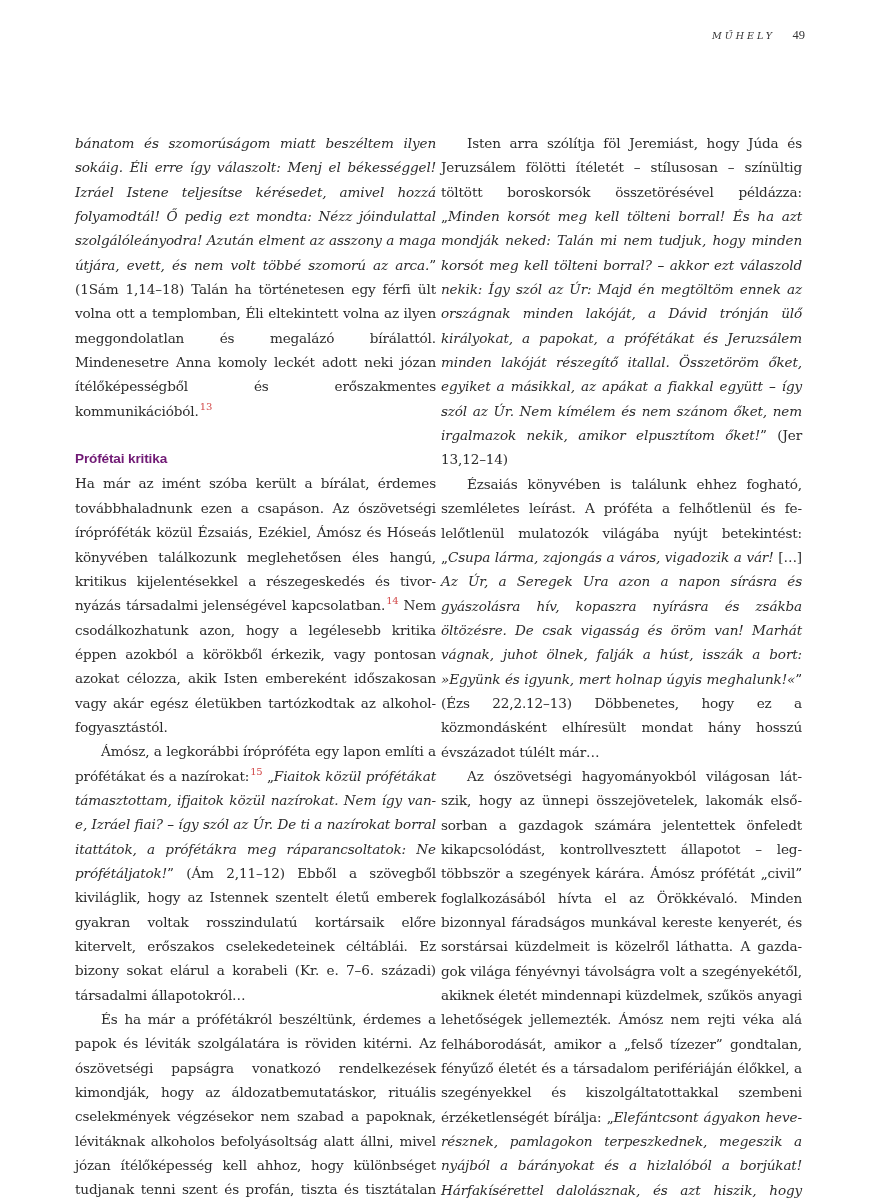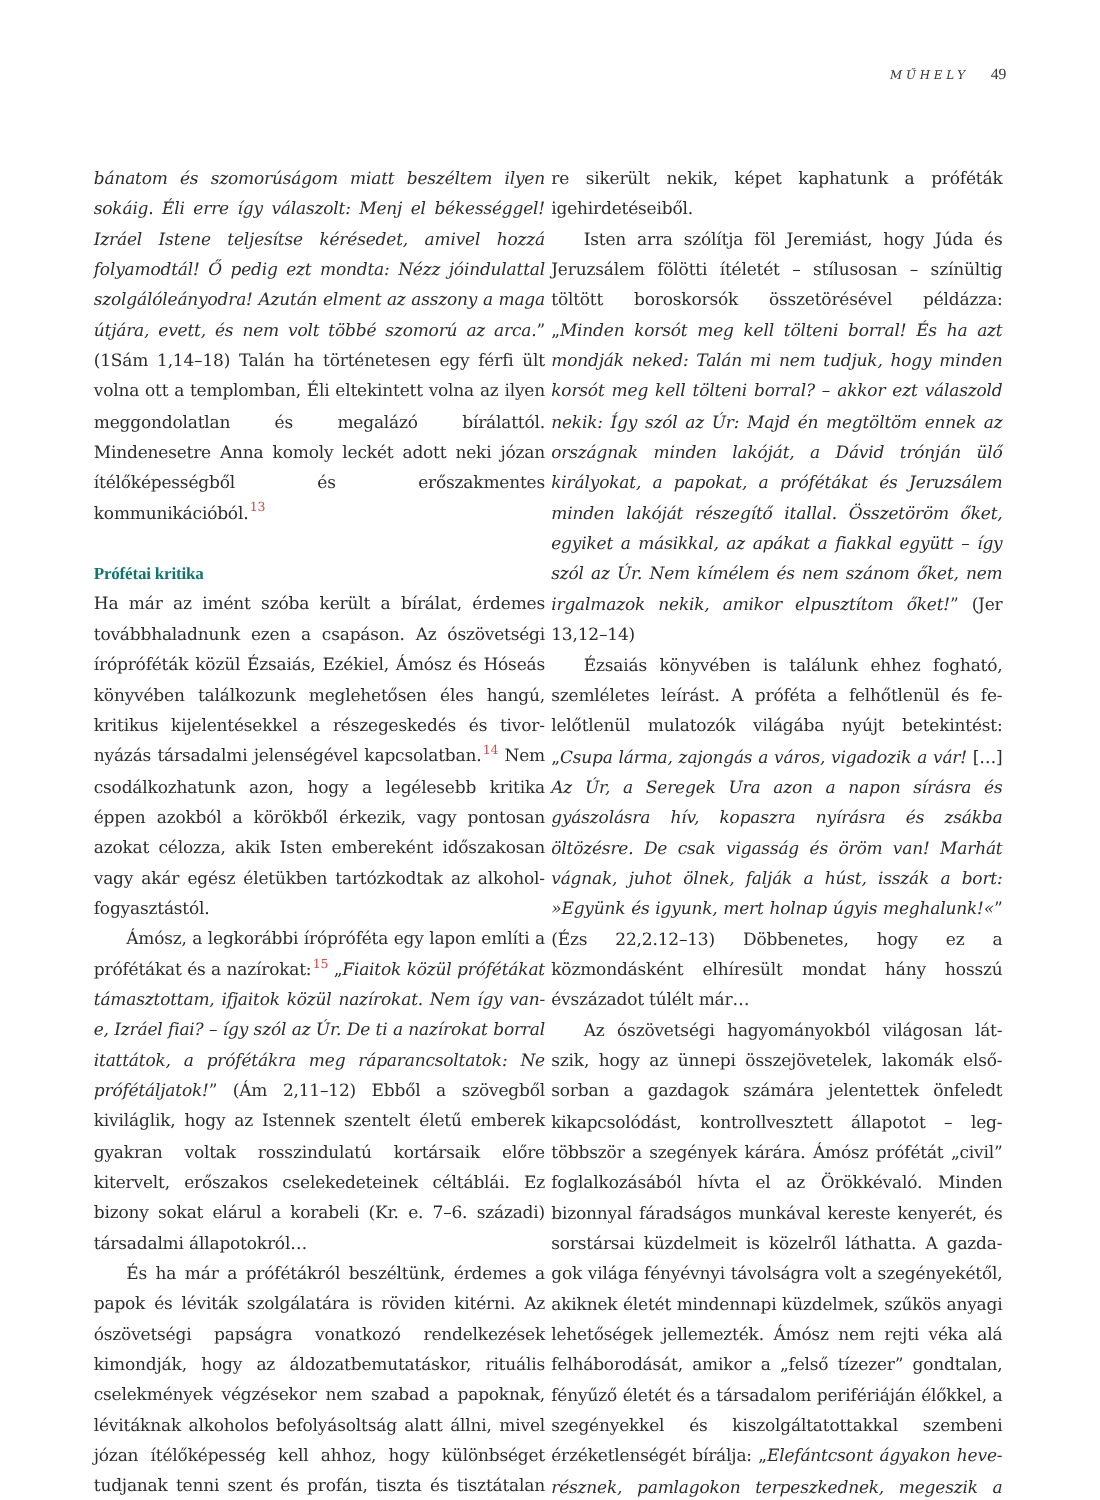--- a/index.html
+++ b/index.html
@@ -1,46 +1,45 @@
 <!DOCTYPE html>
 <html><head>
 <meta charset="utf-8">
 <style>
   html, body { margin: 0; padding: 0; background: #ffffff; }
   body { width: 880px; height: 1200px; position: relative; overflow: hidden;
          font-family: "DejaVu Serif", "Liberation Serif", serif; color: #2b2b2b; }
-  .running-head { position: absolute; top: 52px; right: 75px; font-size: 11px; color: #333; }
+  .running-head { position: absolute; top: 28px; right: 75px; font-size: 11px; color: #333; }
   .running-head .section { font-style: italic; letter-spacing: 3px; font-size: 9.5px; margin-right: 14px; }
   .running-head .pageno { font-family: "Liberation Serif", serif; font-size: 12.5px; }
   .col { position: absolute; top: 131px; width: 361px; font-size: 13.6px; line-height: 24.35px;
          text-align: justify; hyphens: manual; letter-spacing: -0.15px; }
   .col.left { left: 75px; }
   .col.right { left: 441px; }
   .col p { margin: 0; }
   .col p.indent { text-indent: 26px; }
   .col em { font-style: italic; }
   .fn { color: #d24a4a; font-size: 10px; vertical-align: 6px; line-height: 0; margin-left: 1px; }
-  h3.heading { font-family: Liberation Serif, serif; font-weight: bold;
-               font-size: 13.6px; margin: 24px 0 0 0; line-height: 24.35px; color: #0f766e; }
+  h3.heading { font-family: Liberation Sans, sans-serif; font-weight: bold;
+               font-size: 13.6px; margin: 24px 0 0 0; line-height: 24.35px; color: #701a75; }
   .seg { display: inline; }
 </style>
 </head>
 <body>
 
 <div class="running-head">
   <span class="section">MŰHELY</span>
   <span class="pageno">49</span>
 </div>
 
 <div class="col left">
   <p><em class="seg">bánatom és szomorúságom miatt beszéltem ilyen sokáig. Éli erre így válaszolt: Menj el békességgel! Izráel Istene teljesítse kérésedet, amivel hozzá folyamodtál! Ő pedig ezt mondta: Nézz jóindulattal szolgálóleányodra! Azután elment az asszony a maga útjára, evett, és nem volt többé szomorú az arca.</em><span class="seg">” (1Sám 1,14–18) Talán ha történetesen egy férfi ült volna ott a templomban, Éli eltekintett volna az ilyen meggondolatlan és megalázó bírálattól. Mindenesetre Anna komoly leckét adott neki józan ítélőképességből és erőszakmentes kommunikációból.</span><sup class="fn">13</sup></p>
   <h3 class="heading">Prófétai kritika</h3>
   <p><span class="seg">Ha már az imént szóba került a bírálat, érdemes továbbhaladnunk ezen a csapáson. Az ószövetségi írópróféták közül Ézsaiás, Ezékiel, Ámósz és Hóseás könyvében találkozunk meglehetősen éles hangú, kritikus kijelentésekkel a részegeskedés és tivor­nyázás társadalmi jelenségével kapcsolatban.</span><sup class="fn">14</sup><span class="seg"> Nem csodálkozhatunk azon, hogy a legélesebb kritika éppen azokból a körökből érkezik, vagy pontosan azokat célozza, akik Isten embereként időszakosan vagy akár egész életükben tartózkodtak az alkohol­fogyasztástól.</span></p>
   <p class="indent"><span class="seg">Ámósz, a legkorábbi írópróféta egy lapon említi a prófétákat és a nazírokat:</span><sup class="fn">15</sup><span class="seg"> „</span><em class="seg">Fiaitok közül prófétá­kat támasztottam, ifjaitok közül nazírokat. Nem így van-e, Izráel fiai? – így szól az Úr. De ti a nazírokat borral itattátok, a prófétákra meg ráparancsoltatok: Ne prófétáljatok!</em><span class="seg">” (Ám 2,11–12) Ebből a szövegből kiviláglik, hogy az Istennek szentelt életű embe­rek gyakran voltak rosszindulatú kortársaik előre kitervelt, erőszakos cselekedeteinek céltáblái. Ez bizony sokat elárul a korabeli (Kr. e. 7–6. századi) társadalmi állapotokról…</span></p>
   <p class="indent"><span class="seg">És ha már a prófétákról beszéltünk, érdemes a papok és léviták szolgálatára is röviden kitérni. Az ószövetségi papságra vonatkozó rendelkezések kimondják, hogy az áldozatbemutatáskor, rituális cselekmények végzésekor nem szabad a papoknak, lévitáknak alkoholos befolyásoltság alatt állni, mivel józan ítélőképesség kell ahhoz, hogy különbséget tudjanak tenni szent és profán, tiszta és tisztátalan között (3Móz 10,8–11).</span></p>
 </div>
 
 <div class="col right">
-  <p><span class="seg">re sikerült nekik, képet kaphatunk a próféták igehirdetéseiből.</span></p>
   <p class="indent"><span class="seg">Isten arra szólítja föl Jeremiást, hogy Júda és Jeruzsálem fölötti ítéletét – stílusosan – színültig töltött boroskorsók összetörésével példázza: „</span><em class="seg">Minden korsót meg kell tölteni borral! És ha azt mondják neked: Talán mi nem tudjuk, hogy minden korsót meg kell tölteni borral? – akkor ezt válaszold nekik: Így szól az Úr: Majd én megtöltöm ennek az országnak minden lakóját, a Dávid trónján ülő királyokat, a papokat, a prófétákat és Jeruzsálem minden lakóját részegítő itallal. Összetöröm őket, egyiket a másikkal, az apákat a fiakkal együtt – így szól az Úr. Nem kímélem és nem szánom őket, nem irgalmazok nekik, amikor elpusztítom őket!</em><span class="seg">” (Jer 13,12–14)</span></p>
   <p class="indent"><span class="seg">Ézsaiás könyvében is találunk ehhez fogható, szemléletes leírást. A próféta a felhőtlenül és fe­lelőtlenül mulatozók világába nyújt betekintést: „</span><em class="seg">Csupa lárma, zajongás a város, vigadozik a vár!</em><span class="seg"> […] </span><em class="seg">Az Úr, a Seregek Ura azon a napon sírásra és gyászolásra hív, kopaszra nyírásra és zsákba öltözésre. De csak vi­gasság és öröm van! Marhát vágnak, juhot ölnek, falják a húst, isszák a bort: »Együnk és igyunk, mert holnap úgyis meghalunk!«</em><span class="seg">” (Ézs 22,2.12–13) Döbbenetes, hogy ez a közmondásként elhíresült mondat hány hosszú évszázadot túlélt már…</span></p>
   <p class="indent"><span class="seg">Az ószövetségi hagyományokból világosan lát­szik, hogy az ünnepi összejövetelek, lakomák első­sorban a gazdagok számára jelentettek önfeledt kikapcsolódást, kontrollvesztett állapotot – leg­többször a szegények kárára. Ámósz prófétát „civil” foglalkozásából hívta el az Örökkévaló. Minden bizonnyal fáradságos munkával kereste kenyerét, és sorstársai küzdelmeit is közelről láthatta. A gazda­gok világa fényévnyi távolságra volt a szegényekétől, akiknek életét mindennapi küzdelmek, szűkös anya­gi lehetőségek jellemezték. Ámósz nem rejti véka alá felháborodását, amikor a „felső tízezer” gondtalan, fényűző életét és a társadalom perifériáján élőkkel, a szegényekkel és kiszolgáltatottakkal szembeni érzéketlenségét bírálja: „</span><em class="seg">Elefántcsont ágyakon heve­résznek, pamlagokon terpeszkednek, megeszik a nyájból a bárányokat és a hizlalóból a borjúkat! Hárfakísérettel dalolásznak, és azt hiszik, hogy zenéjük olyan, mint</em></p>
 </div>
 
 </body></html>

